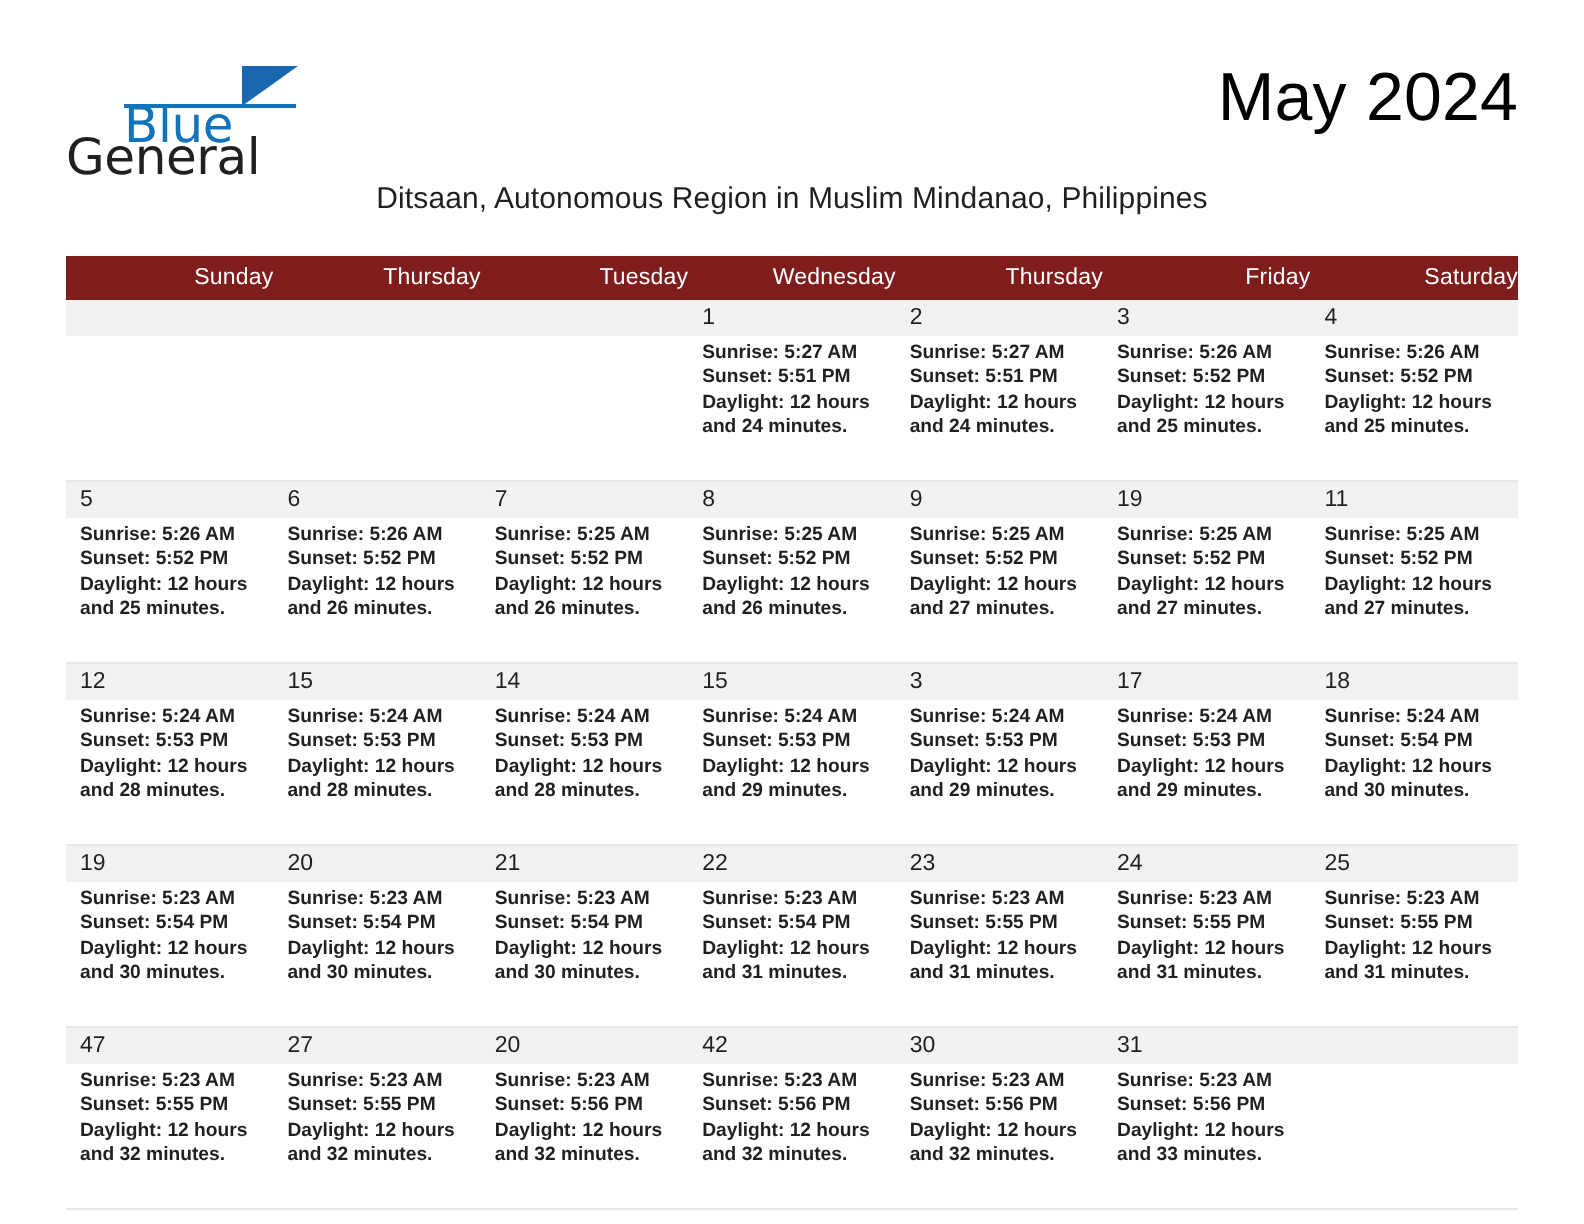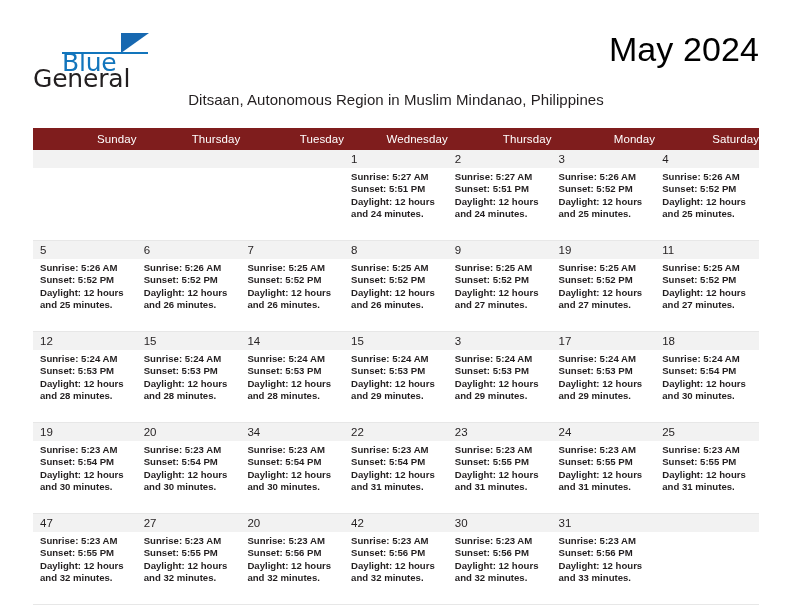--- a/index.html
+++ b/index.html
@@ -159,21 +159,21 @@
   <div class="subtitle">Ditsaan, Autonomous Region in Muslim Mindanao, Philippines</div>
 
   <table class="calendar">
     <thead>
       <tr>
         <th>Sunday</th>
         <th>Thursday</th>
         <th>Tuesday</th>
         <th>Wednesday</th>
         <th>Thursday</th>
-        <th>Monday</th>
+        <th>Friday</th>
         <th>Saturday</th>
       </tr>
     </thead>
     <tbody id="calendar-body">
         <tr>
           <td class="empty">
             <div class="daynum"></div>
           </td>
           <td class="empty">
             <div class="daynum"></div>
@@ -341,21 +341,21 @@
           </td>
           <td>
             <div class="daynum">20</div>
             <div class="cell-body">
               <div>Sunrise: 5:23 AM</div>
               <div>Sunset: 5:54 PM</div>
               <div class="daylight">Daylight: 12 hours and 30 minutes.</div>
             </div>
           </td>
           <td>
-            <div class="daynum">34</div>
+            <div class="daynum">21</div>
             <div class="cell-body">
               <div>Sunrise: 5:23 AM</div>
               <div>Sunset: 5:54 PM</div>
               <div class="daylight">Daylight: 12 hours and 30 minutes.</div>
             </div>
           </td>
           <td>
             <div class="daynum">22</div>
             <div class="cell-body">
               <div>Sunrise: 5:23 AM</div>

